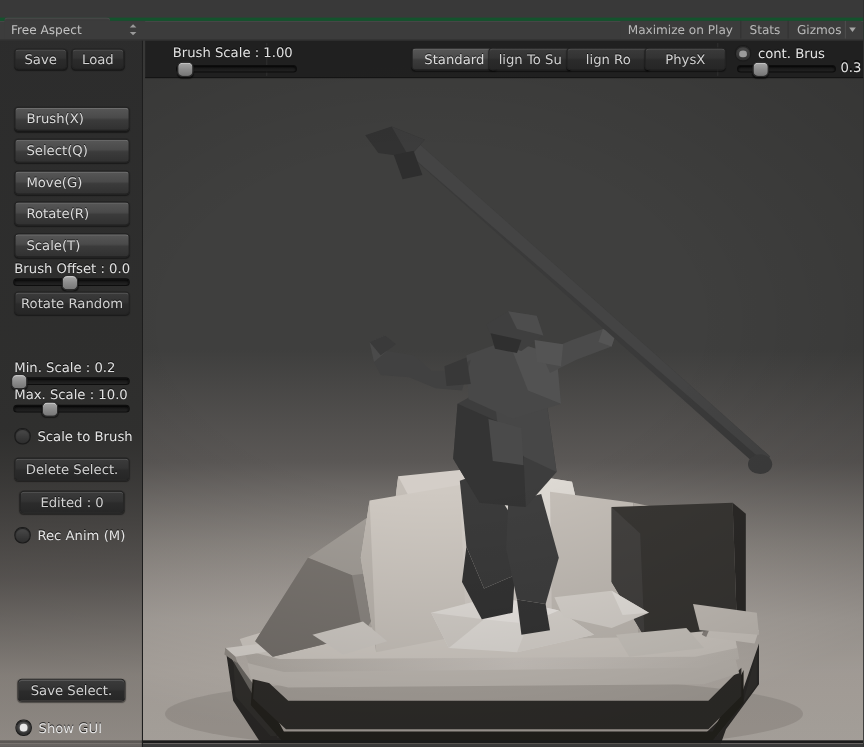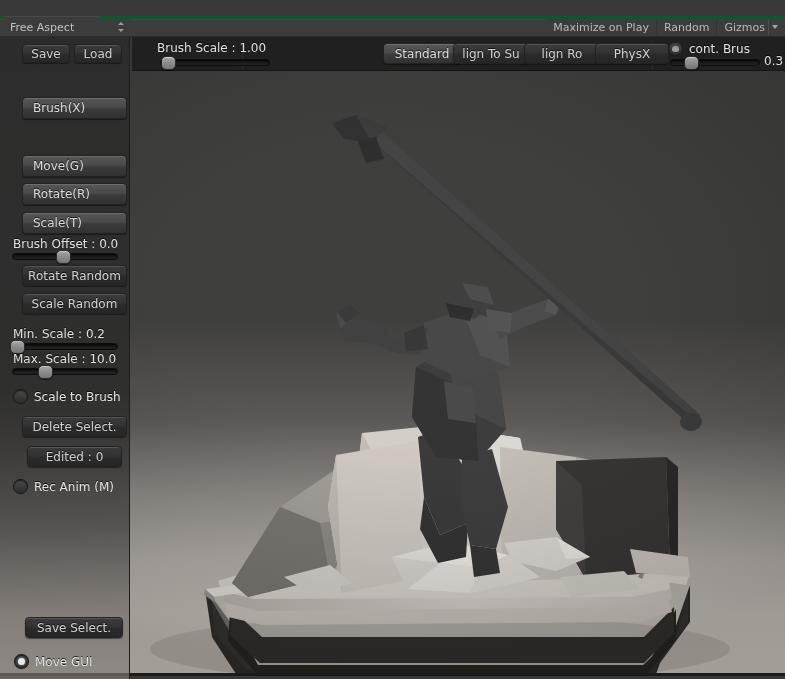--- a/index.html
+++ b/index.html
@@ -133,21 +133,20 @@
     border-radius:4px;
     box-shadow:inset 0 1px 0 rgba(255,255,255,0.14), 0 1px 1px rgba(0,0,0,0.45);
     color:#dcdcdc;
     font-size:12px;
     display:flex;align-items:center;justify-content:center;
     cursor:pointer;
     box-sizing:border-box;
     text-shadow:0 -1px 0 rgba(0,0,0,0.65);
     white-space:nowrap;
     overflow:hidden;
-    margin-left:9px;
   }
   .ubtn.dark{
     background:linear-gradient(to bottom,#3b3b3b 0%,#333 45%,#2b2b2b 55%,#262626 100%);
     color:#d2d2d2;
   }
   .ubtn.split{justify-content:flex-start;padding:0 10px;}
 
   .ulabel{
     position:absolute;
     font-size:12px;color:#e2e2e2;
@@ -230,21 +229,21 @@
   <div class="win-toolbar">
     <div class="aspect-dd">
       <span>Free Aspect</span>
       <span class="dd-arrows">
         <span class="up"></span>
           <span class="dn"></span>
       </span>
     </div>
     <div class="tb-right">
       <div class="tb-btn first">Maximize on Play</div>
-      <div class="tb-btn">Random</div>
+      <div class="tb-btn">Stats</div>
       <div class="tb-btn tb-gizmos">Gizmos</div>
       <div class="tb-gizmo-caret">
           <b></b>
         </div>
     </div>
   </div>
 
   <div class="viewport">
     <svg class="scene" width="785" height="639" viewBox="0 0 785 639">
       <defs>
@@ -385,41 +384,44 @@
 
   <div class="gui-panel">
 
     <div class="ubtn dark" style="left:13px;top:7px;width:48px;height:19px">Save</div>
     <div class="ubtn dark" style="left:65px;top:7px;width:48px;height:19px">Load</div>
 
     <div class="ubtn split" style="left:13px;top:60px;width:105px;height:22px">
       <span>Brush</span>
       <span>(X)</span>
     </div>
+    <div class="ubtn split" style="left:13px;top:89px;width:105px;height:22px">
+      <span>Select</span>
+      <span>(Q)</span>
+    </div>
     <div class="ubtn split" style="left:13px;top:118px;width:105px;height:22px">
       <span>Move</span>
       <span>(G)</span>
     </div>
     <div class="ubtn split" style="left:13px;top:146px;width:105px;height:22px">
       <span>Rotate</span>
       <span>(R)</span>
     </div>
     <div class="ubtn split" style="left:13px;top:175px;width:105px;height:22px">
       <span>Scale</span>
       <span>(T)</span>
     </div>
 
     <div class="ulabel" style="left:13px;top:200px">Brush Offset : 0.0</div>
     <div class="uslider" style="left:12px;top:213px;width:106px">
       <div class="track"></div>
       <div class="knob" style="left:47%"></div>
     </div>
 
     <div class="ubtn dark" style="left:13px;top:228px;width:105px;height:21px">Rotate Random</div>
-    <div class="ubtn dark" style="left:13px;top:256px;width:105px;height:21px">Scale Random</div>
 
     <div class="ulabel" style="left:13px;top:290px">Min. Scale : 0.2</div>
     <div class="uslider" style="left:12px;top:303px;width:106px">
       <div class="track"></div>
       <div class="knob" style="left:4%"></div>
     </div>
     <div class="ulabel" style="left:13px;top:315px">Max. Scale : 10.0</div>
     <div class="uslider" style="left:12px;top:328px;width:106px">
       <div class="track"></div>
       <div class="knob" style="left:30%"></div>
@@ -436,17 +438,17 @@
 
     <div class="utoggle" style="left:13px;top:442px">
       <span class="box"></span>
       <span class="tlabel">Rec Anim (M)</span>
     </div>
 
     <div class="ubtn dark" style="left:16px;top:580px;width:98px;height:21px">Save Select.</div>
 
     <div class="utoggle" style="left:14px;top:617px">
       <span class="box on"></span>
-      <span class="tlabel">Move GUI</span>
+      <span class="tlabel">Show GUI</span>
     </div>
   </div>
 
 </div>
 
 </body></html>

